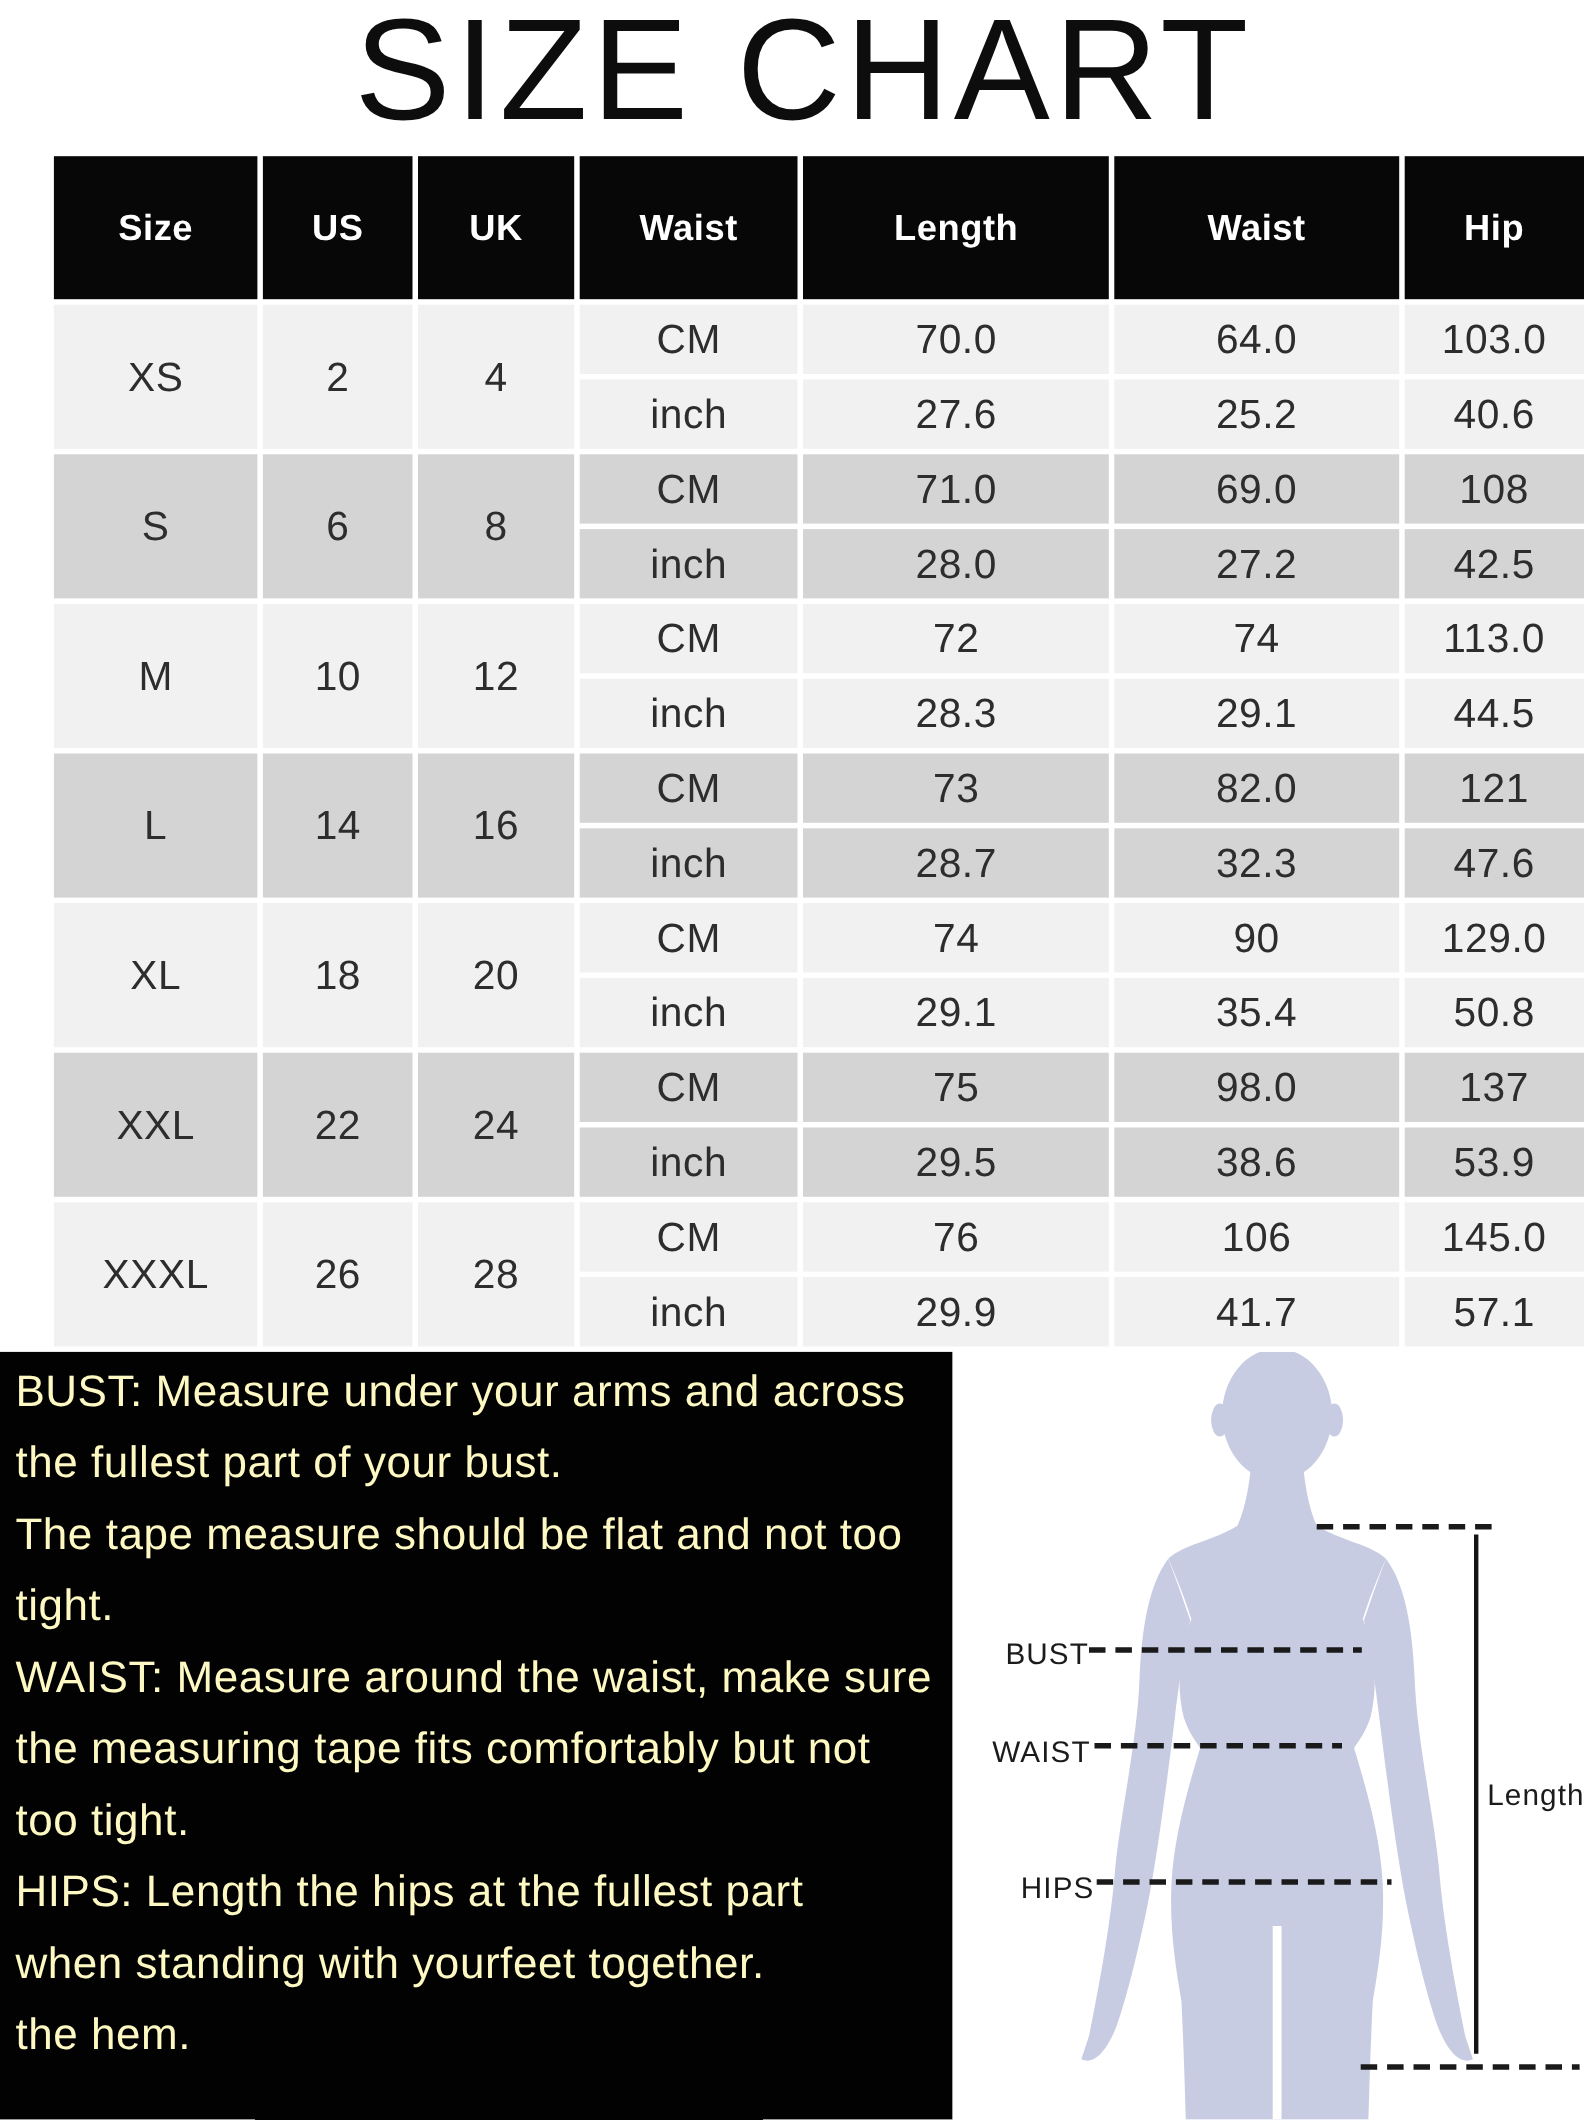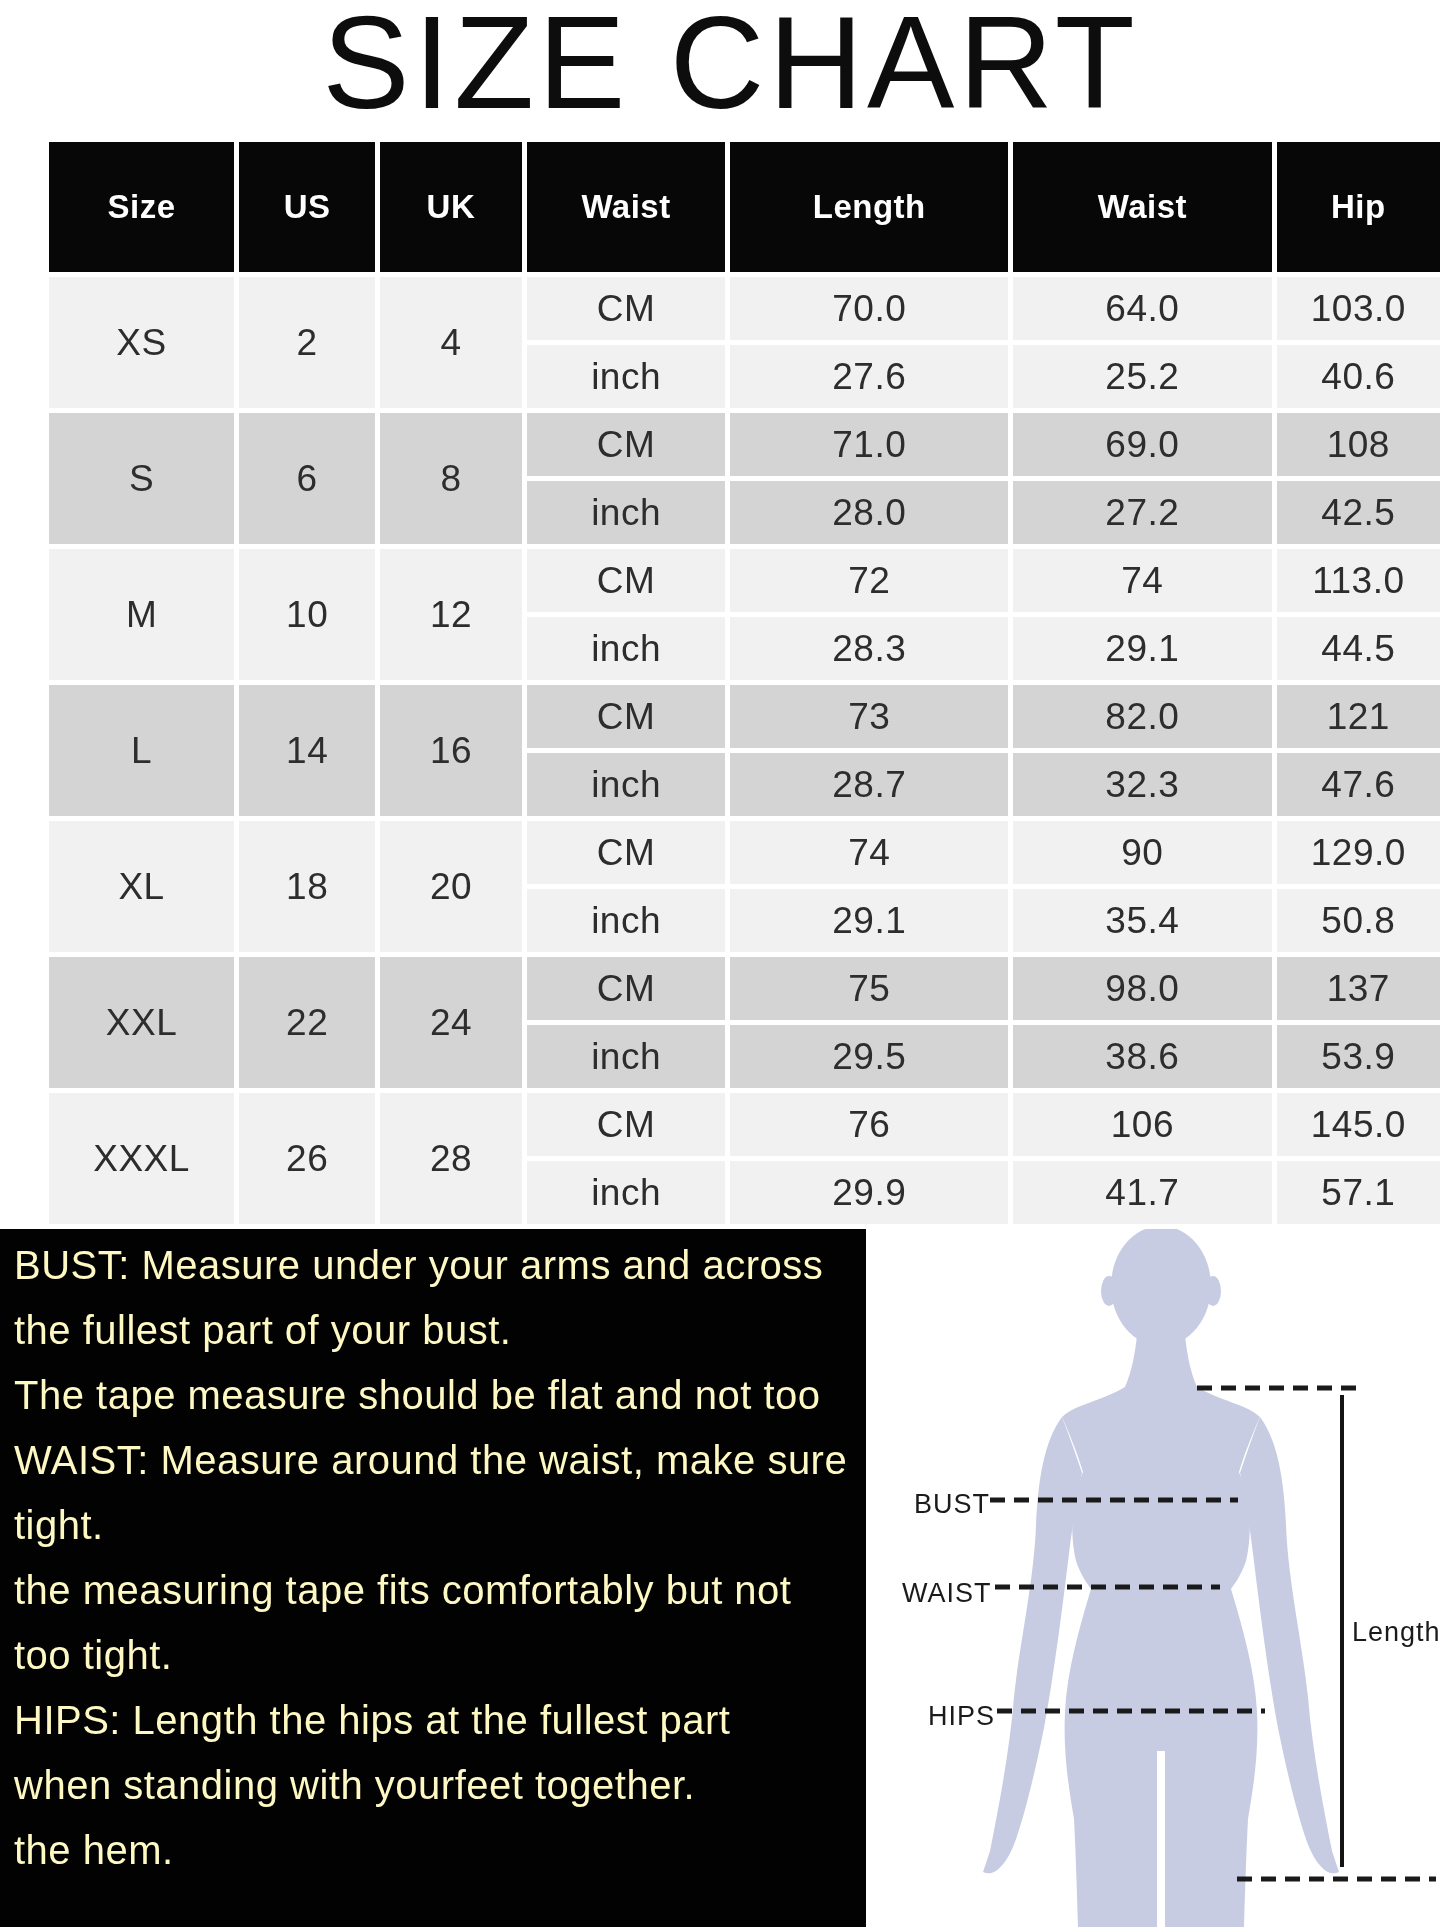--- a/index.html
+++ b/index.html
@@ -187,22 +187,22 @@
           <td>57.1</td>
         </tr>
       </tbody>
   </table>
 
   <div class="bottom">
     <div class="panel" id="instr-panel">
         <div class="line">BUST: Measure under your arms and across</div>
         <div class="line">the fullest part of your bust.</div>
         <div class="line">The tape measure should be flat and not too</div>
+        <div class="line">tight.</div>
         <div class="line">WAIST: Measure around the waist, make sure</div>
-        <div class="line">tight.</div>
         <div class="line">the measuring tape fits comfortably but not</div>
         <div class="line">too tight.</div>
         <div class="line">HIPS: Length the hips at the fullest part</div>
         <div class="line">when standing with yourfeet together.</div>
         <div class="line">the hem.</div>
       </div>
 
     <div class="figure-area">
       <svg width="579" height="698" viewBox="0 0 579 698">
         <g fill="#c8cce3">

